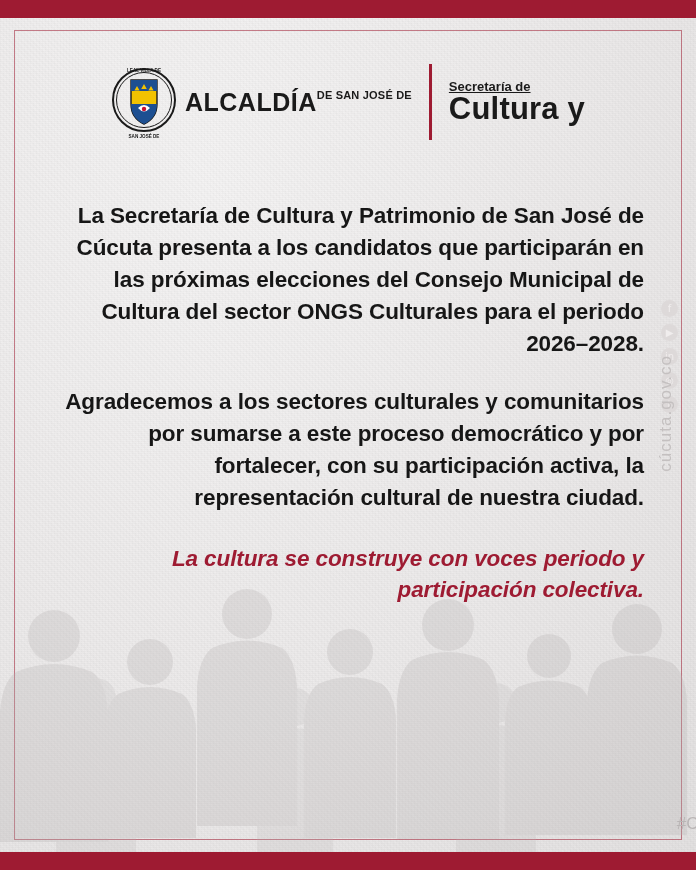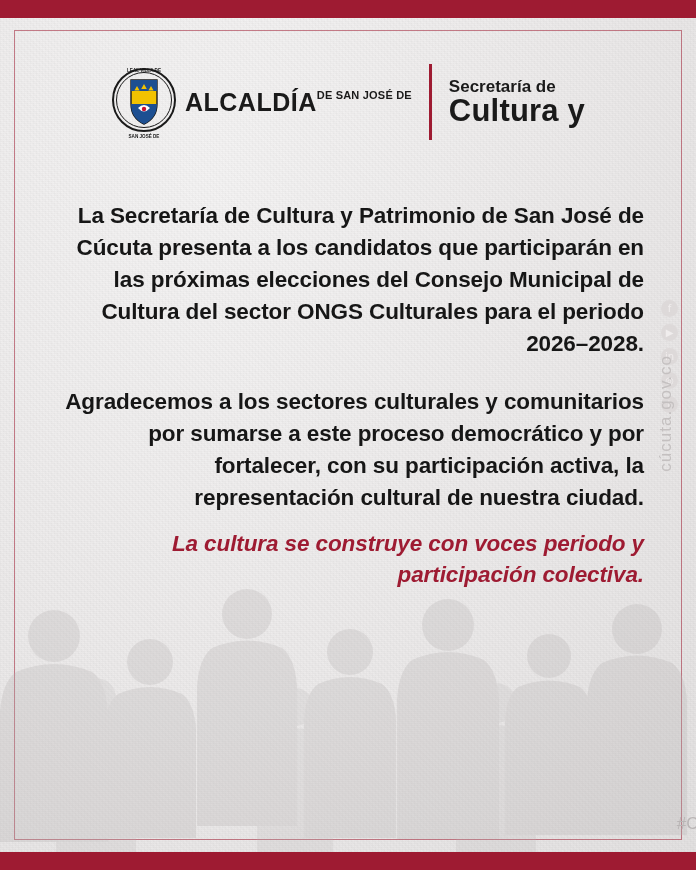--- a/index.html
+++ b/index.html
@@ -147,22 +147,23 @@
     margin: 0 17px;
   }
   .secretaria-text {
     display: flex;
     flex-direction: column;
     justify-content: center;
     line-height: 1.0;
     color: #1a1a1a;
   }
   .secretaria-text .s1 {
-    font-size: 17px;
-    font-weight: bold;
+    font-size: 13px;
+    font-weight: bold;
+    text-decoration: underline;
   }
   .secretaria-text .s2 {
     font-size: 31px;
     font-weight: bold;
     letter-spacing: .2px;
   }
   .secretaria-text .s3 {
     font-size: 25px;
     font-weight: bold;
     letter-spacing: .2px;
@@ -177,21 +178,21 @@
     text-align: right;
     color: #161616;
   }
   .para {
     font-size: 22.5px;
     line-height: 1.42;
     font-weight: bold;
     margin: 0 0 26px 0;
     letter-spacing: -.1px;
   }
-  .para.p2 { margin-bottom: 15px; }
+  .para.p2 { margin-bottom: 30px; }
 
   .tagline {
     font-size: 22.5px;
     line-height: 1.38;
     font-weight: bold;
     font-style: italic;
     color: #9e1b32;
     margin: 0;
     letter-spacing: -.1px;
   }

